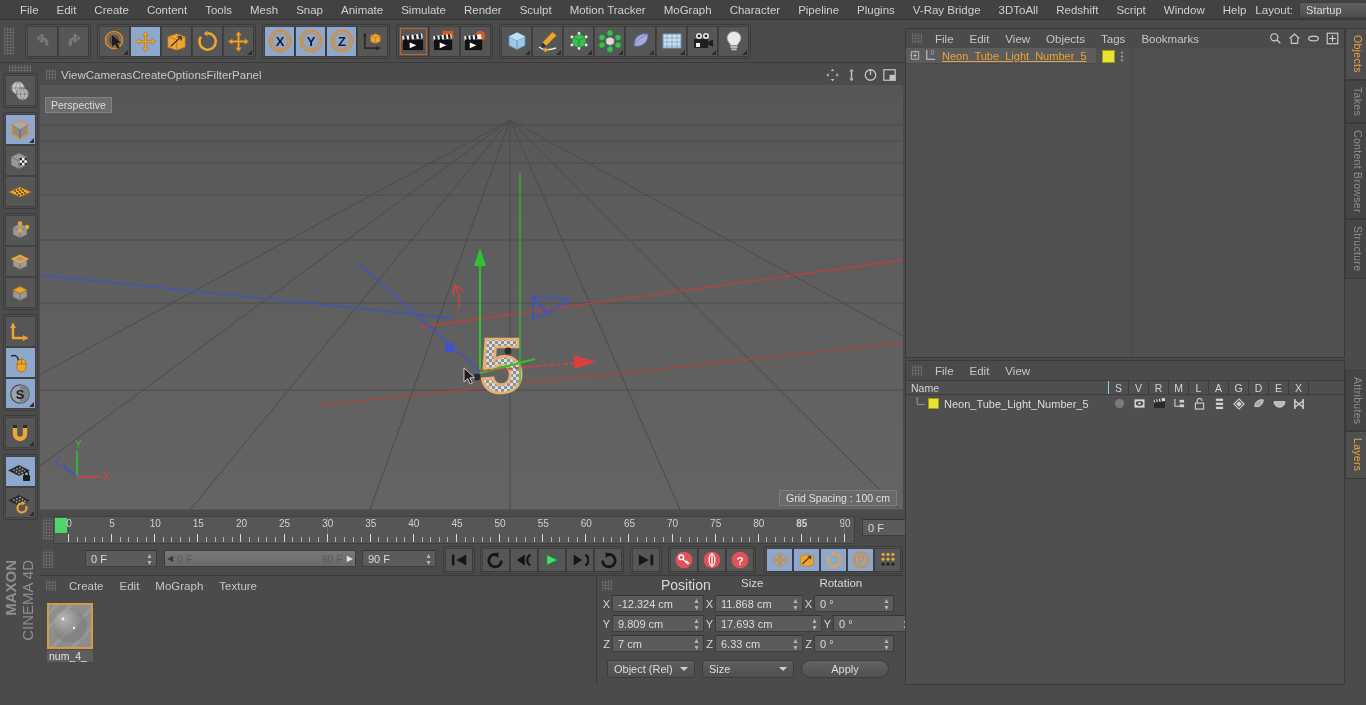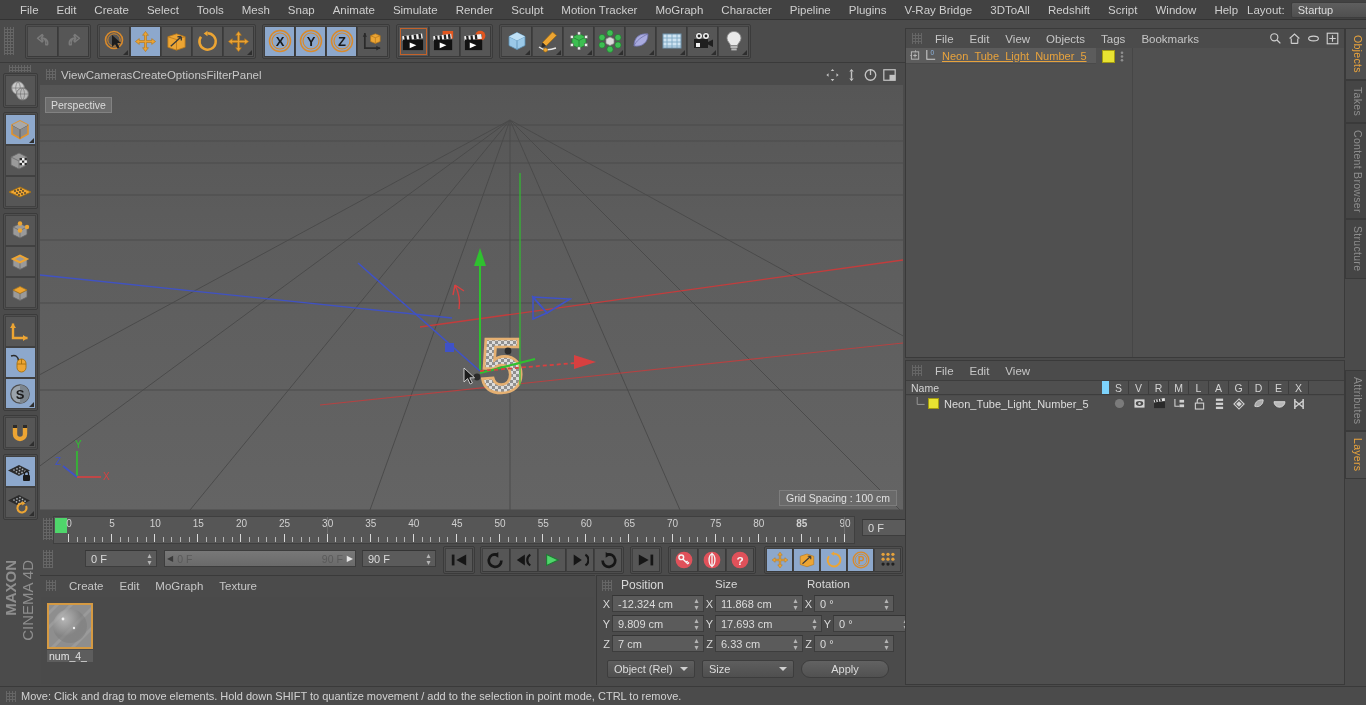--- a/index.html
+++ b/index.html
@@ -75,21 +75,21 @@
 <body>
 
 <div class="app">
 
   <div class="menubar" style="position:absolute;left:0;top:0;width:1366px;">
     <span class="grip"></span>
     <div id="mainmenu" style="display:flex;">
         <div class="mi">File</div>
         <div class="mi">Edit</div>
         <div class="mi">Create</div>
-        <div class="mi">Select</div>
+        <div class="mi">Content</div>
         <div class="mi">Tools</div>
         <div class="mi">Mesh</div>
         <div class="mi">Snap</div>
         <div class="mi">Animate</div>
         <div class="mi">Simulate</div>
         <div class="mi">Render</div>
         <div class="mi">Sculpt</div>
         <div class="mi">Motion Tracker</div>
         <div class="mi">MoGraph</div>
         <div class="mi">Character</div>
@@ -917,21 +917,21 @@
         </div>
         <div style="margin-top:1px;font-size:10.5px;color:#e2e2e2;background:#5d5d5d;padding:0 2px;white-space:nowrap;overflow:hidden;width:46px;">num_4_</div>
       </div>
     </div>
   </div>
 
   <div style="position:absolute;left:596px;top:575px;width:307px;height:110px;background:#4b4b4b;border-left:1px solid #3a3a3a;border-top:1px solid #3a3a3a;">
     <div style="display:flex;align-items:center;height:18px;padding-left:5px;">
       <span class="grip"></span>
       <div id="coordheads" style="display:flex;width:272px;">
-          <div style="width: 96px; font-size: 12px; color: rgb(216, 216, 216); padding-left: 4px;">Position</div>
+          <div style="width: 96px; font-size: 14px; color: rgb(216, 216, 216); padding-left: 4px; margin-left: 40px;">Position</div>
           <div style="width: 92px; font-size: 11.5px; color: rgb(216, 216, 216); padding-left: 2px;">Size</div>
           <div style="width: 84px; font-size: 11.5px; color: rgb(216, 216, 216); padding-left: 2px;">Rotation</div>
         </div>
     </div>
     <div id="coordrows" style="padding:1px 4px 0 4px;">
         <div style="display: flex; align-items: center; gap: 0px; margin-bottom: 3px;">
           <span style="font-size: 11px; color: rgb(216, 216, 216); width: 11px; text-align: center; flex: 0 0 auto;">X</span>
           <div class="fld" style="width: 92px; flex: 0 0 auto;">
             <span>-12.324 cm</span>
             <span class="spin">
@@ -1080,21 +1080,21 @@
   <div style="position:absolute;left:905px;top:360px;width:440px;height:325px;background:#4b4b4b;border:1px solid #3a3a3a;">
     <div class="panelmenu" style="padding-left:6px;">
       <span class="grip"></span>
       <div id="laymenu" style="display:flex;">
           <div class="mi">File</div>
           <div class="mi">Edit</div>
           <div class="mi">View</div>
         </div>
     </div>
     <div style="position:absolute;left:0;top:19px;right:0;height:15px;display:flex;background:#4f4f4f;border-top:1px solid #3d3d3d;border-bottom:1px solid #3d3d3d;">
-      <div style="width:203px;padding-left:5px;font-size:10.5px;color:#d3d3d3;line-height:15px;border-right:7px solid #7dd3fc;">Name</div>
+      <div style="width:203px;padding-left:5px;font-size:10.5px;color:#d3d3d3;line-height:15px;border-right:1px solid #7dd3fc;">Name</div>
       <div id="laycols" style="display:flex;">
           <div style="width: 20px; text-align: center; font-size: 10.5px; color: rgb(211, 211, 211); line-height: 15px; border-right: 1px solid rgb(61, 61, 61);">S</div>
           <div style="width: 20px; text-align: center; font-size: 10.5px; color: rgb(211, 211, 211); line-height: 15px; border-right: 1px solid rgb(61, 61, 61);">V</div>
           <div style="width: 20px; text-align: center; font-size: 10.5px; color: rgb(211, 211, 211); line-height: 15px; border-right: 1px solid rgb(61, 61, 61);">R</div>
           <div style="width: 20px; text-align: center; font-size: 10.5px; color: rgb(211, 211, 211); line-height: 15px; border-right: 1px solid rgb(61, 61, 61);">M</div>
           <div style="width: 20px; text-align: center; font-size: 10.5px; color: rgb(211, 211, 211); line-height: 15px; border-right: 1px solid rgb(61, 61, 61);">L</div>
           <div style="width: 20px; text-align: center; font-size: 10.5px; color: rgb(211, 211, 211); line-height: 15px; border-right: 1px solid rgb(61, 61, 61);">A</div>
           <div style="width: 20px; text-align: center; font-size: 10.5px; color: rgb(211, 211, 211); line-height: 15px; border-right: 1px solid rgb(61, 61, 61);">G</div>
           <div style="width: 20px; text-align: center; font-size: 10.5px; color: rgb(211, 211, 211); line-height: 15px; border-right: 1px solid rgb(61, 61, 61);">D</div>
           <div style="width: 20px; text-align: center; font-size: 10.5px; color: rgb(211, 211, 211); line-height: 15px; border-right: 1px solid rgb(61, 61, 61);">E</div>
@@ -1184,18 +1184,14 @@
     <div class="vtab act">Objects</div>
     <div class="vtab">Takes</div>
     <div class="vtab">Content Browser</div>
     <div class="vtab">Structure</div>
   </div>
   <div style="position:absolute;left:1345px;top:370px;width:21px;display:flex;flex-direction:column;">
     <div class="vtab">Attributes</div>
     <div class="vtab act">Layers</div>
   </div>
 
-  <div style="position:absolute;left:0;bottom:0;width:1366px;height:19px;background:#4b4b4b;border-top:1px solid #3a3a3a;display:flex;align-items:center;padding-left:6px;">
-    <span class="grip"></span>
-    <span style="font-size:11px;color:#d2d2d2;">Move: Click and drag to move elements. Hold down SHIFT to quantize movement / add to the selection in point mode, CTRL to remove.</span>
-  </div>
 
 </div>
 
 </body></html>

